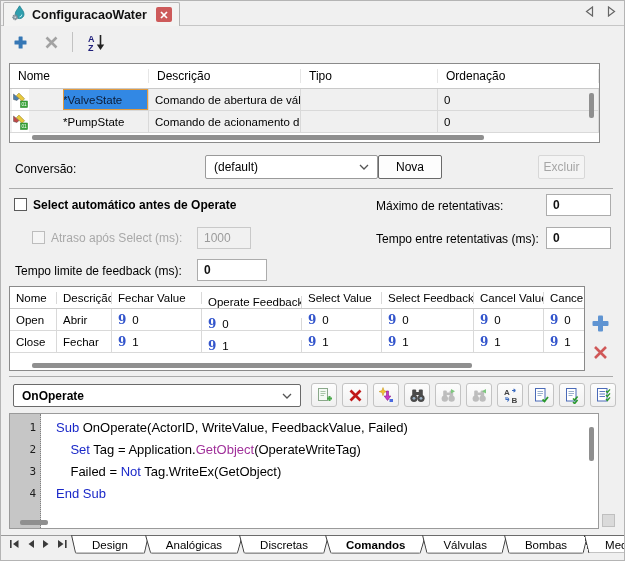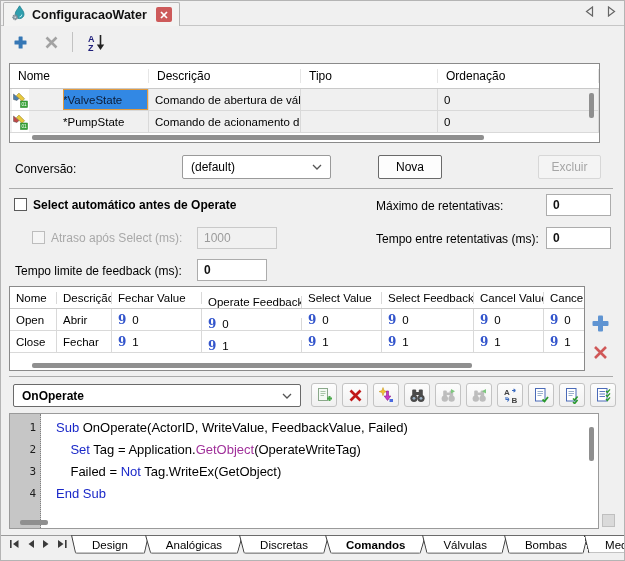--- a/index.html
+++ b/index.html
@@ -205,39 +205,39 @@
           <div class="tc cw3">0</div>
         </div>
       </div>
     <div class="hscroll"></div>
     <div class="vscol">
         <div class="vthumb"></div>
       </div>
   </div>
 
   <span class="lbl abs" style="left:14px;top:161px;">Conversão:</span>
-  <div class="combo" style="left:181px;top:154px;width:149px;">
+  <div class="combo" style="left:204px;top:154px;width:173px;">
     <span>(default)</span>
     <svg width="10" height="6" viewBox="0 0 10 6">
         <path d="M1 1 L5 5 L9 1" fill="none" stroke="#555" stroke-width="1.3"></path>
       </svg>
   </div>
   <button class="btn on" style="left:377px;top:154px;width:64px;">Nova</button>
-  <button class="btn off" style="left:537px;top:154px;width:63px;">Excluir</button>
+  <button class="btn off" style="left:537px;top:154px;width:47px;">Excluir</button>
 
   <div class="sep" style="top:187px;"></div>
 
   <span class="cb" style="left:13px;top:197px;"></span>
   <span class="lbl abs" style="left:32px;top:197px;font-weight:bold;">Select automático antes de Operate</span>
   <span class="lbl abs" style="left:375px;top:198px;">Máximo de retentativas:</span>
   <input class="tinput" style="left: 545px; top: 193px; width: 65px;" value="0">
 
   <span class="cb dis" style="left:31px;top:230px;"></span>
   <span class="lbl abs" style="left:50px;top:230px;color:#a8a8a8;">Atraso após Select (ms):</span>
-  <input class="tinput dis" style="left: 196px; top: 226px; width: 80px;" value="1000">
+  <input class="tinput dis" style="left: 196px; top: 226px; width: 54px;" value="1000">
   <span class="lbl abs" style="left:375px;top:231px;">Tempo entre retentativas (ms):</span>
   <input class="tinput" style="left: 545px; top: 226px; width: 65px;" value="0">
 
   <span class="lbl abs" style="left:14px;top:263px;">Tempo limite de feedback (ms):</span>
   <input class="tinput" style="left: 196px; top: 258px; width: 70px;" value="0">
 
   <div class="gridtable" id="stTable">
     <div class="ghead" id="st-head">
         <div class="gh sw0">Nome</div>
         <div class="gh sw1">Descrição</div>

